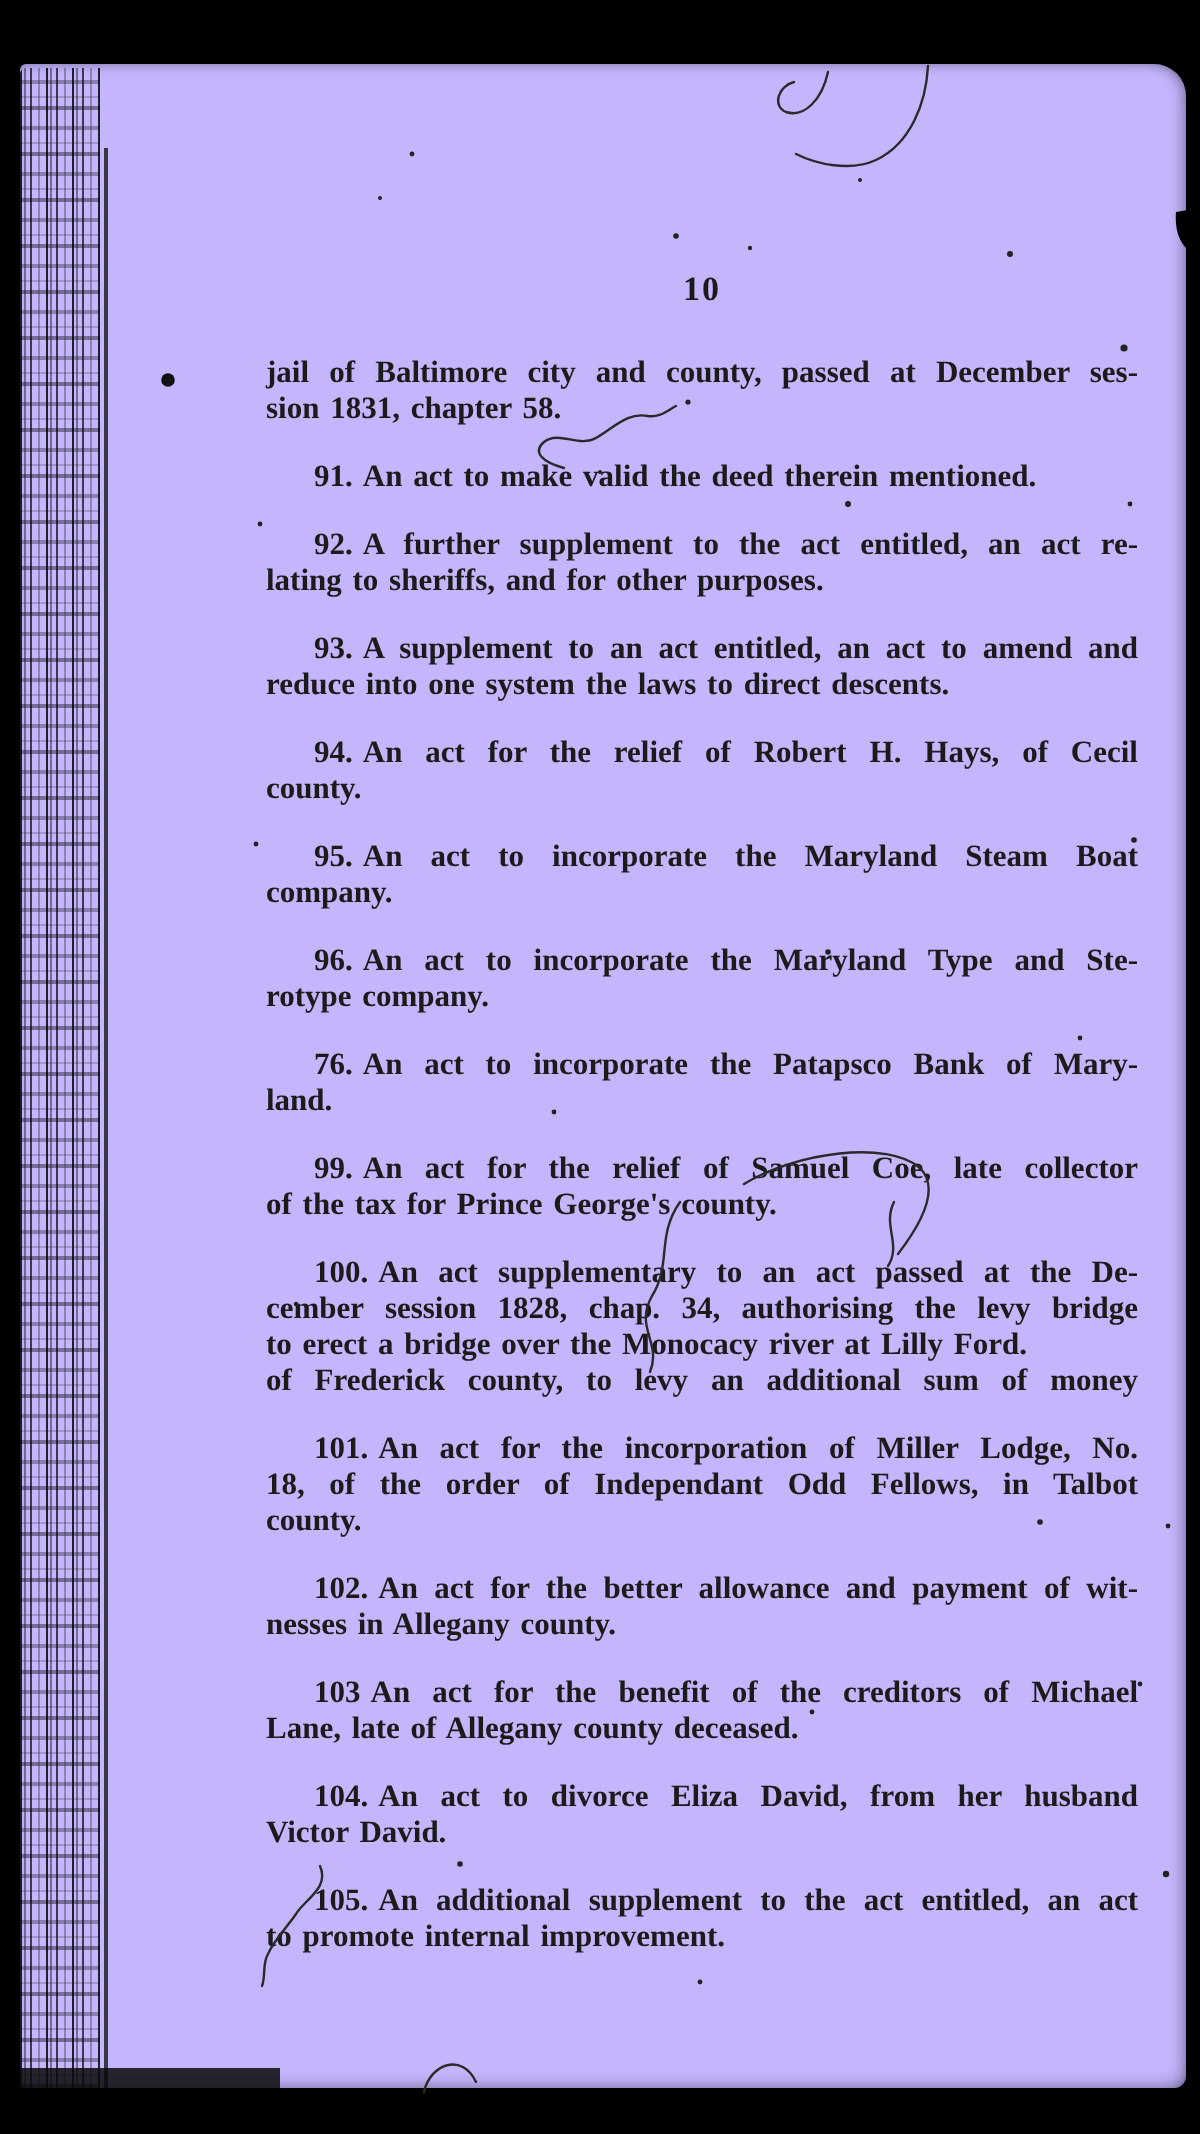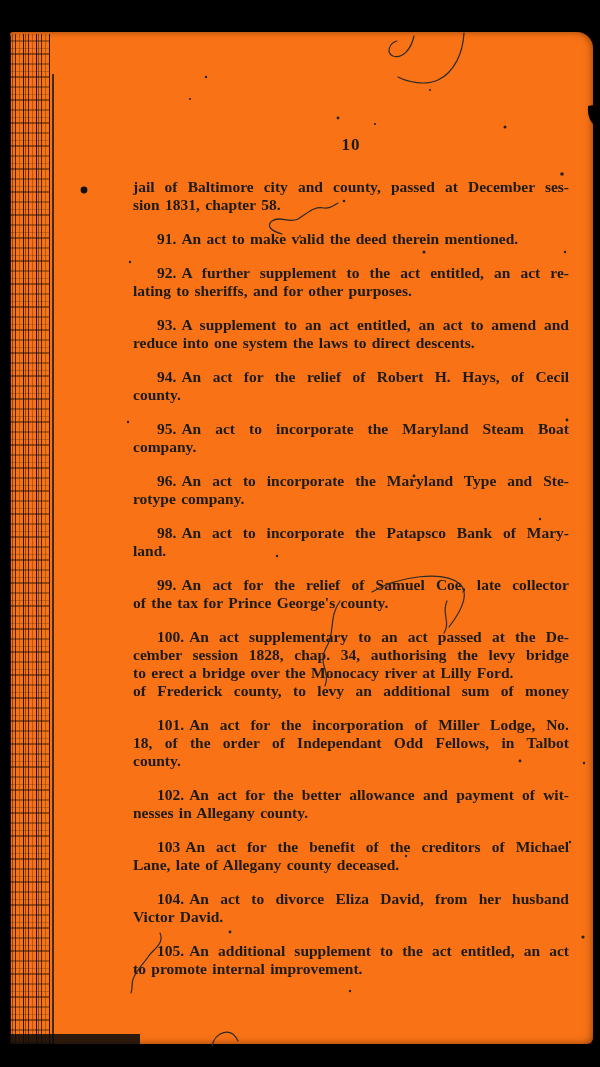--- a/index.html
+++ b/index.html
@@ -8,21 +8,21 @@
     width:600px;height:1067px;
     background:#000;
     position:relative;
     overflow:hidden;
     font-family:"Liberation Serif", serif;
   }
   .page{
     position:absolute;
     left:10px;top:32px;
     width:583px;height:1012px;
-    background:#f97316;
+    background:#c4b5fd;
     border-radius:3px 16px 6px 3px;
     box-shadow:inset -4px 0 8px -3px rgba(0,0,0,.35),
                inset 0 -5px 9px -5px rgba(0,0,0,.30),
                inset 0 4px 7px -5px rgba(0,0,0,.35);
   }
   .gutter{
     position:absolute;left:0;top:2px;bottom:0;width:40px;
     background:
       repeating-linear-gradient(90deg,
         rgba(5,5,5,.85) 0 1px, rgba(0,0,0,0) 1px 2px,
@@ -95,21 +95,21 @@
       </p>
       <p class="entry">
         <span class="line jl first"><span class="num">95.</span><span>An act to incorporate the Maryland Steam Boat</span></span>
         <span class="line">company.</span>
       </p>
       <p class="entry">
         <span class="line jl first"><span class="num">96.</span><span>An act to incorporate the Maryland Type and Ste-</span></span>
         <span class="line">rotype company.</span>
       </p>
       <p class="entry">
-        <span class="line jl first"><span class="num">98.</span><span>An act to incorporate the Patapsco Bank of Mary-</span></span>
+        <span class="line jl first"><span class="num">76.</span><span>An act to incorporate the Patapsco Bank of Mary-</span></span>
         <span class="line">land.</span>
       </p>
       <p class="entry">
         <span class="line jl first"><span class="num">99.</span><span>An act for the relief of Samuel Coe, late collector</span></span>
         <span class="line">of the tax for Prince George's county.</span>
       </p>
       <p class="entry">
         <span class="line jl first"><span class="num">100.</span><span>An act supplementary to an act passed at the De-</span></span>
         <span class="line jl">cember session 1828, chap. 34, authorising the levy bridge</span>
         <span class="line">to erect a bridge over the Monocacy river at Lilly Ford.</span>

